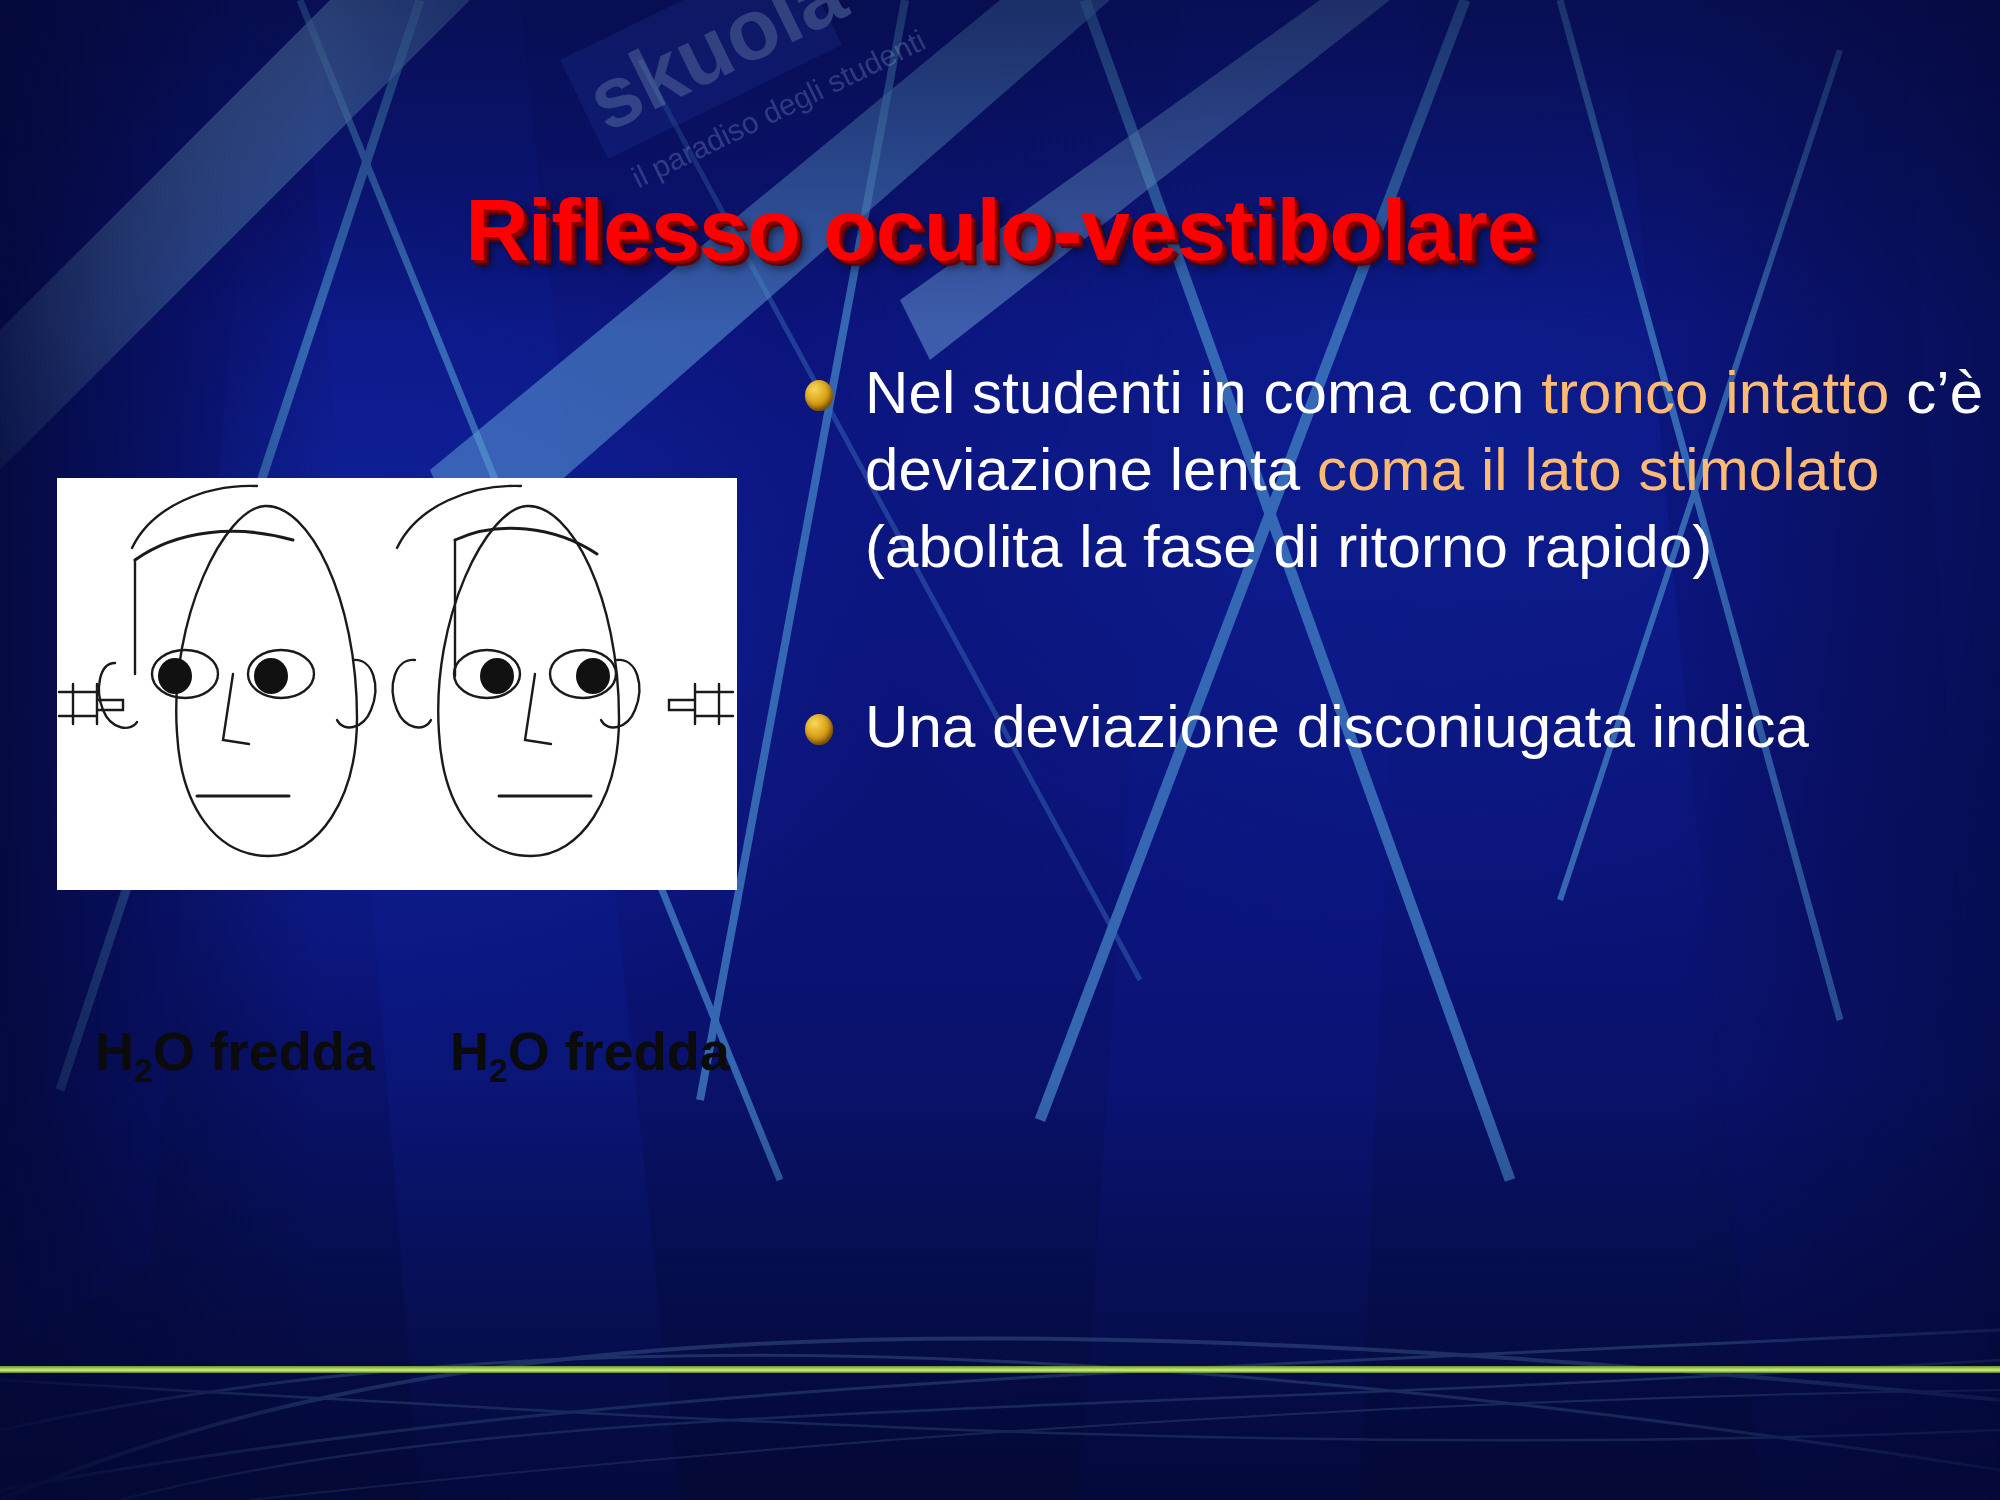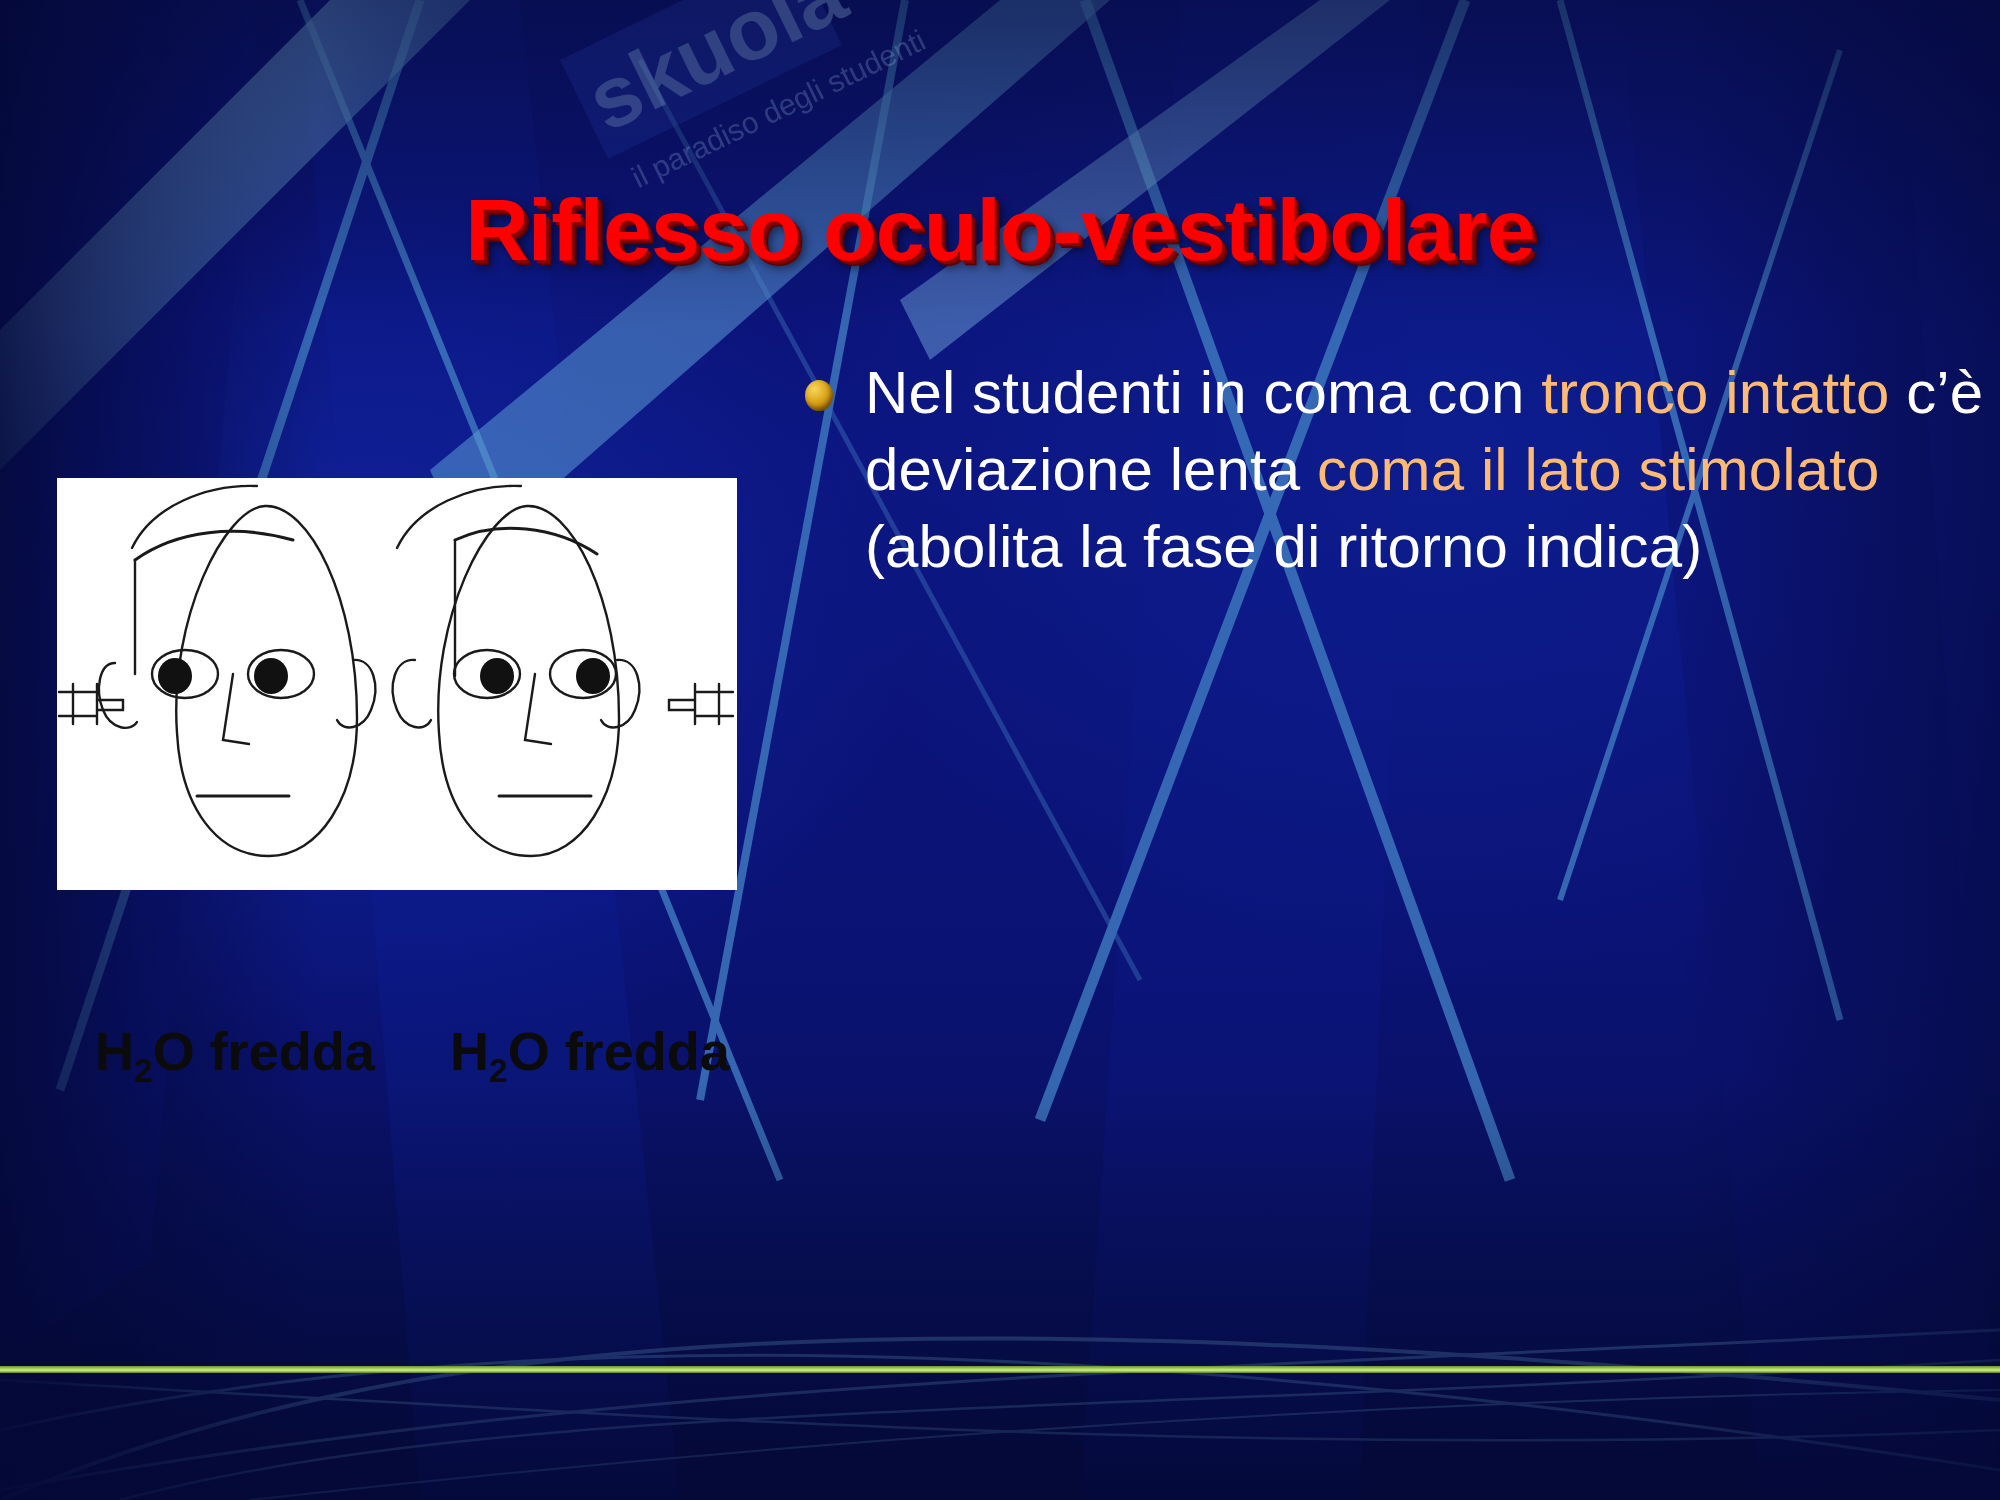--- a/index.html
+++ b/index.html
@@ -250,22 +250,30 @@
 
   <div class="green-rule"></div>
 
   <div class="bullets">
 
     <div class="bullet-row">
       <div class="bullet-marker">
           <div class="ball"></div>
         </div>
       <div class="bullet-text">
-        <span>Nel studenti in coma con </span><span class="hl">tronco intatto</span><span> c’è deviazione lenta </span><span class="hl">coma il lato stimolato</span><span> (abolita la fase di ritorno indica)</span>
+        <span>Nel studenti in coma con </span><span class="hl">tronco intatto</span><span> c’è deviazione lenta </span><span class="hl">coma il lato stimolato</span><span> (abolita la fase di ritorno rapido)</span>
       </div>
     </div>
 
     <div class="spacer"></div>
 
+    <div class="bullet-row">
+      <div class="bullet-marker">
+          <div class="ball"></div>
+        </div>
+      <div class="bullet-text">
+        <span>Una deviazione disconiugata indica</span>
+      </div>
+    </div>
 
   </div>
 
 </div>
 
 </body></html>

